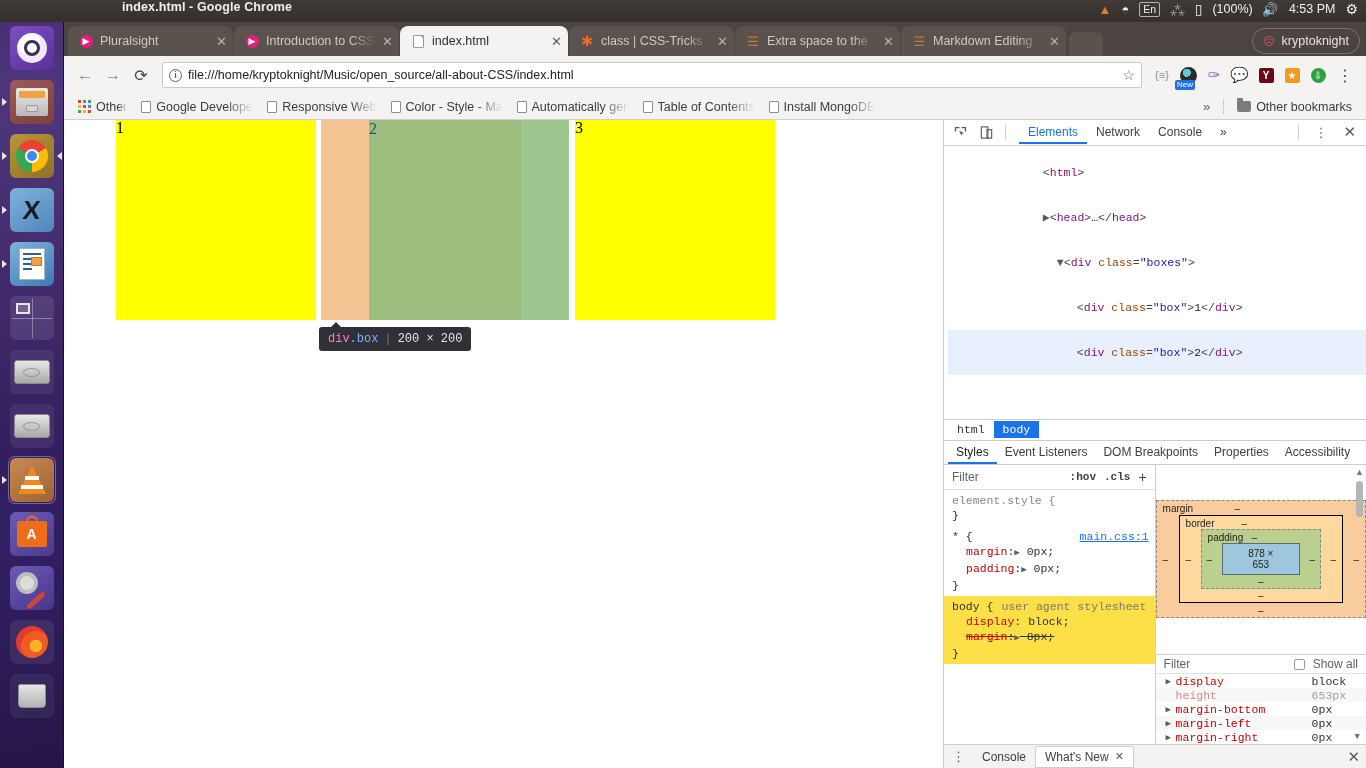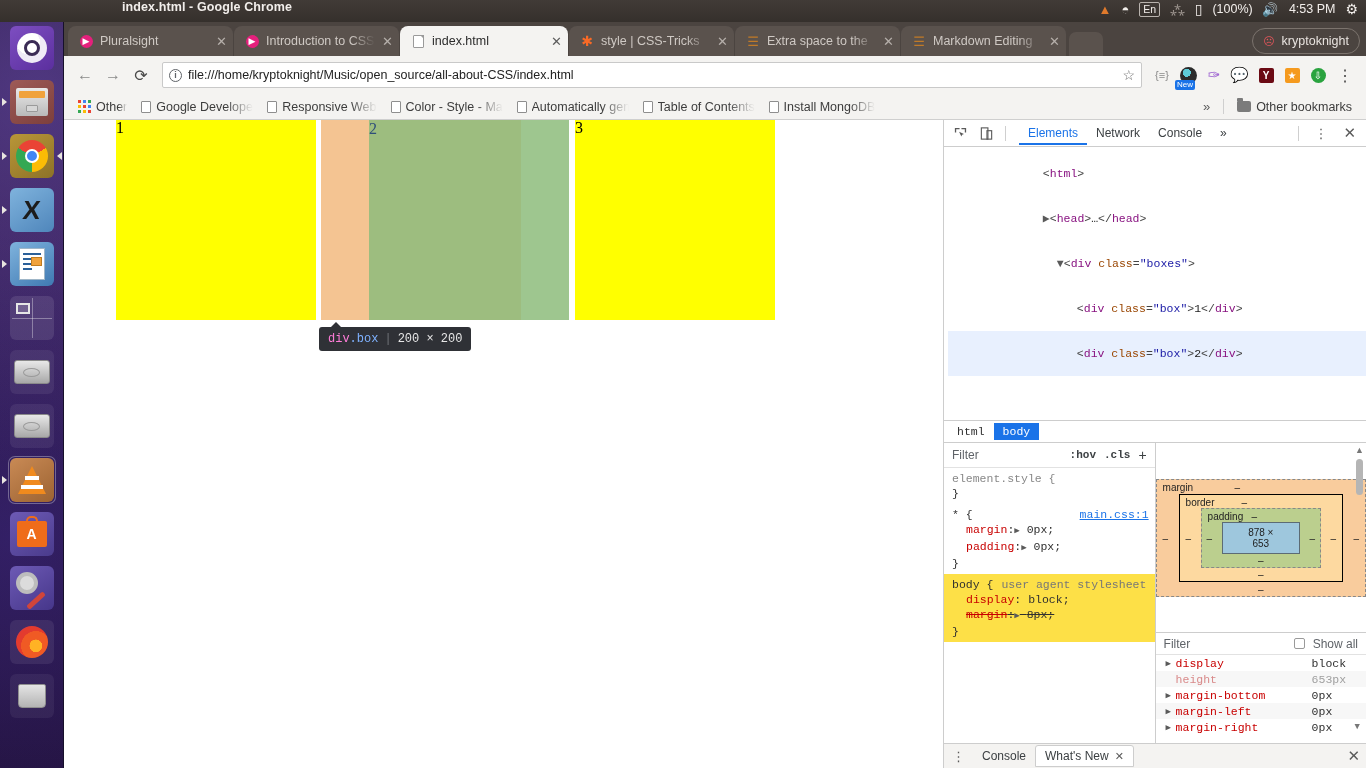--- a/index.html
+++ b/index.html
@@ -407,21 +407,21 @@
         <span class="favicon">
             <span class="fav-doc"></span>
           </span>
         <span class="tlabel">index.html</span>
         <span class="tclose">✕</span>
       </div>
       <div class="tab" style="width:165px;">
         <span class="favicon">
             <span class="fav-star">✱</span>
           </span>
-        <span class="tlabel">style | CSS-Tricks</span>
+        <span class="tlabel">class | CSS-Tricks</span>
         <span class="tclose">✕</span>
       </div>
       <div class="tab" style="width:165px;">
         <span class="favicon">
             <span class="fav-md">☰</span>
           </span>
         <span class="tlabel">Extra space to the </span>
         <span class="tclose">✕</span>
       </div>
       <div class="tab" style="width:165px;">
@@ -581,20 +581,27 @@
             <span class="punct">&lt;</span><span class="tagname">div</span> <span class="attrname">class</span><span class="punct">=</span><span class="attrval">"box"</span><span class="punct">&gt;</span>2<span class="punct">&lt;/</span><span class="tagname">div</span><span class="punct">&gt;</span>
           </div>
 
         </div>
 
         <div class="crumbs">
           <span class="crumb">html</span>
           <span class="crumb active">body</span>
         </div>
 
+        <div class="sub-tabs">
+          <span class="sub-tab active">Styles</span>
+          <span class="sub-tab">Event Listeners</span>
+          <span class="sub-tab">DOM Breakpoints</span>
+          <span class="sub-tab">Properties</span>
+          <span class="sub-tab">Accessibility</span>
+        </div>
 
         <div class="stylesarea">
 
           <div class="stylesleft">
             <div class="filterrow">
               <span class="ph">Filter</span>
               <span class="mono">:hov</span>
               <span class="mono">.cls</span>
               <span class="plus">+</span>
             </div>

